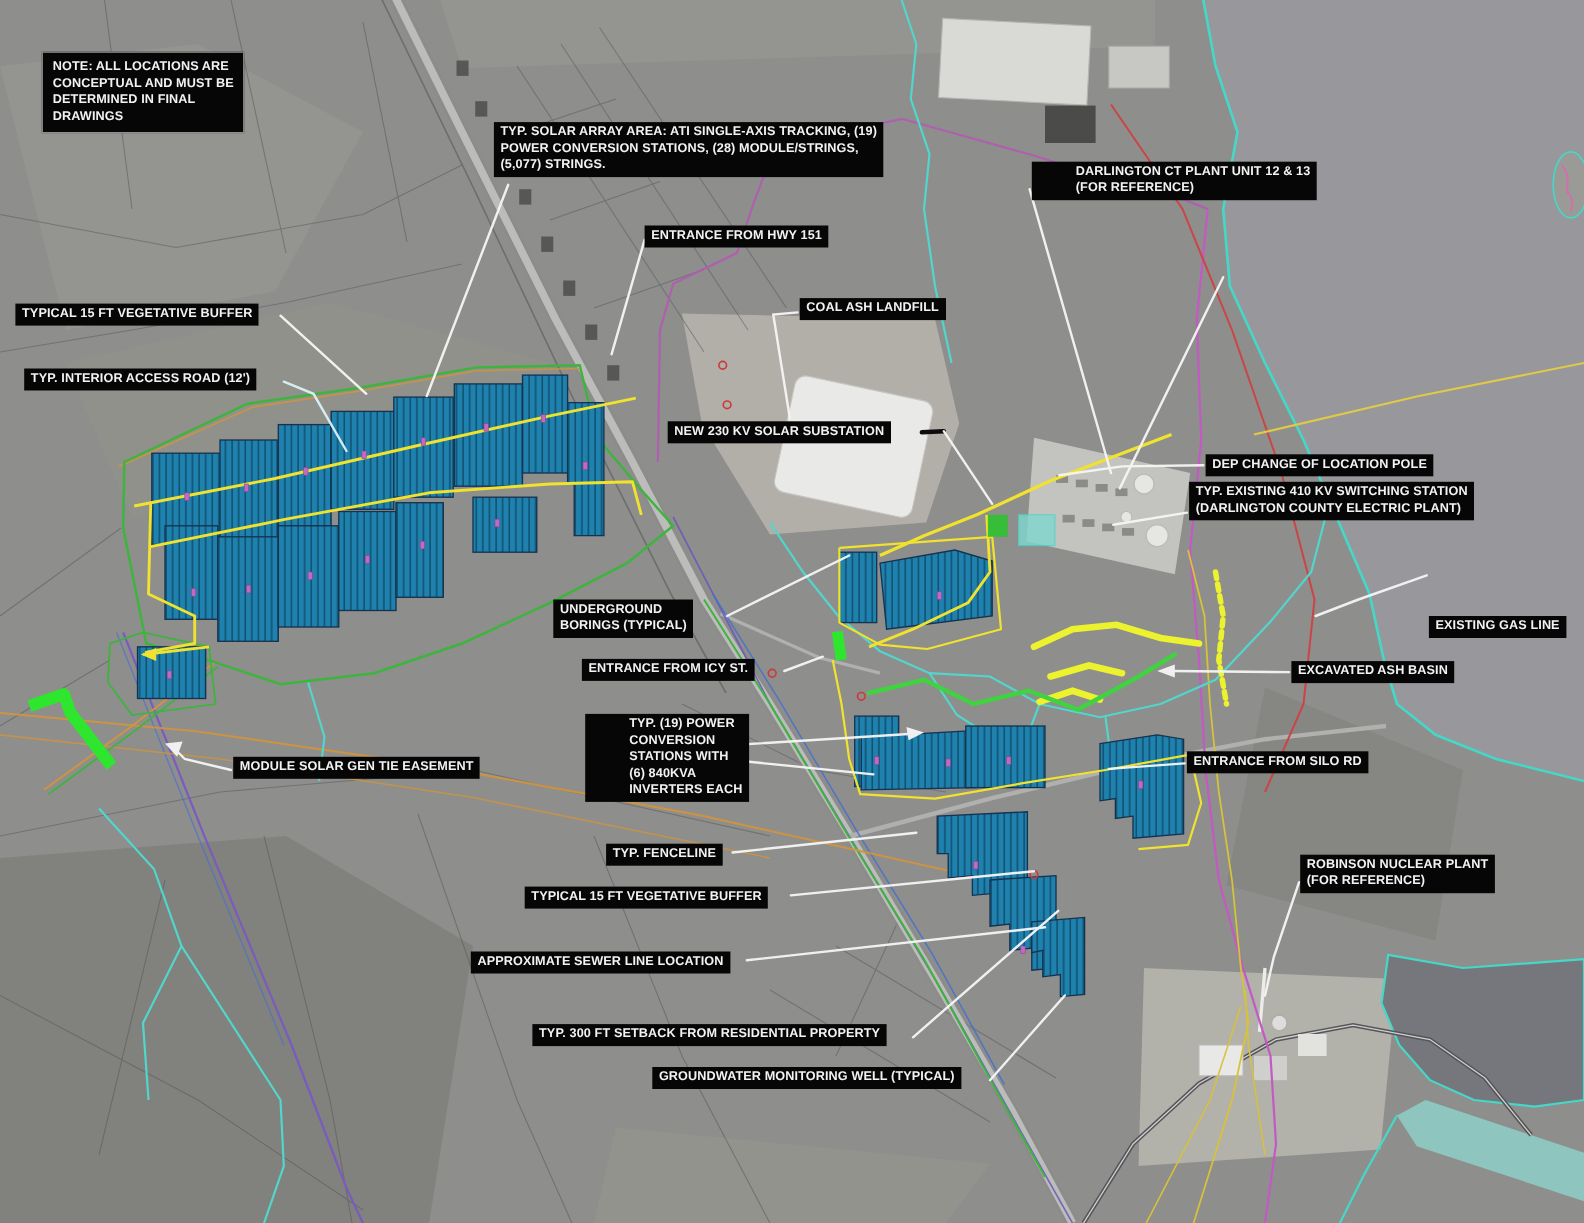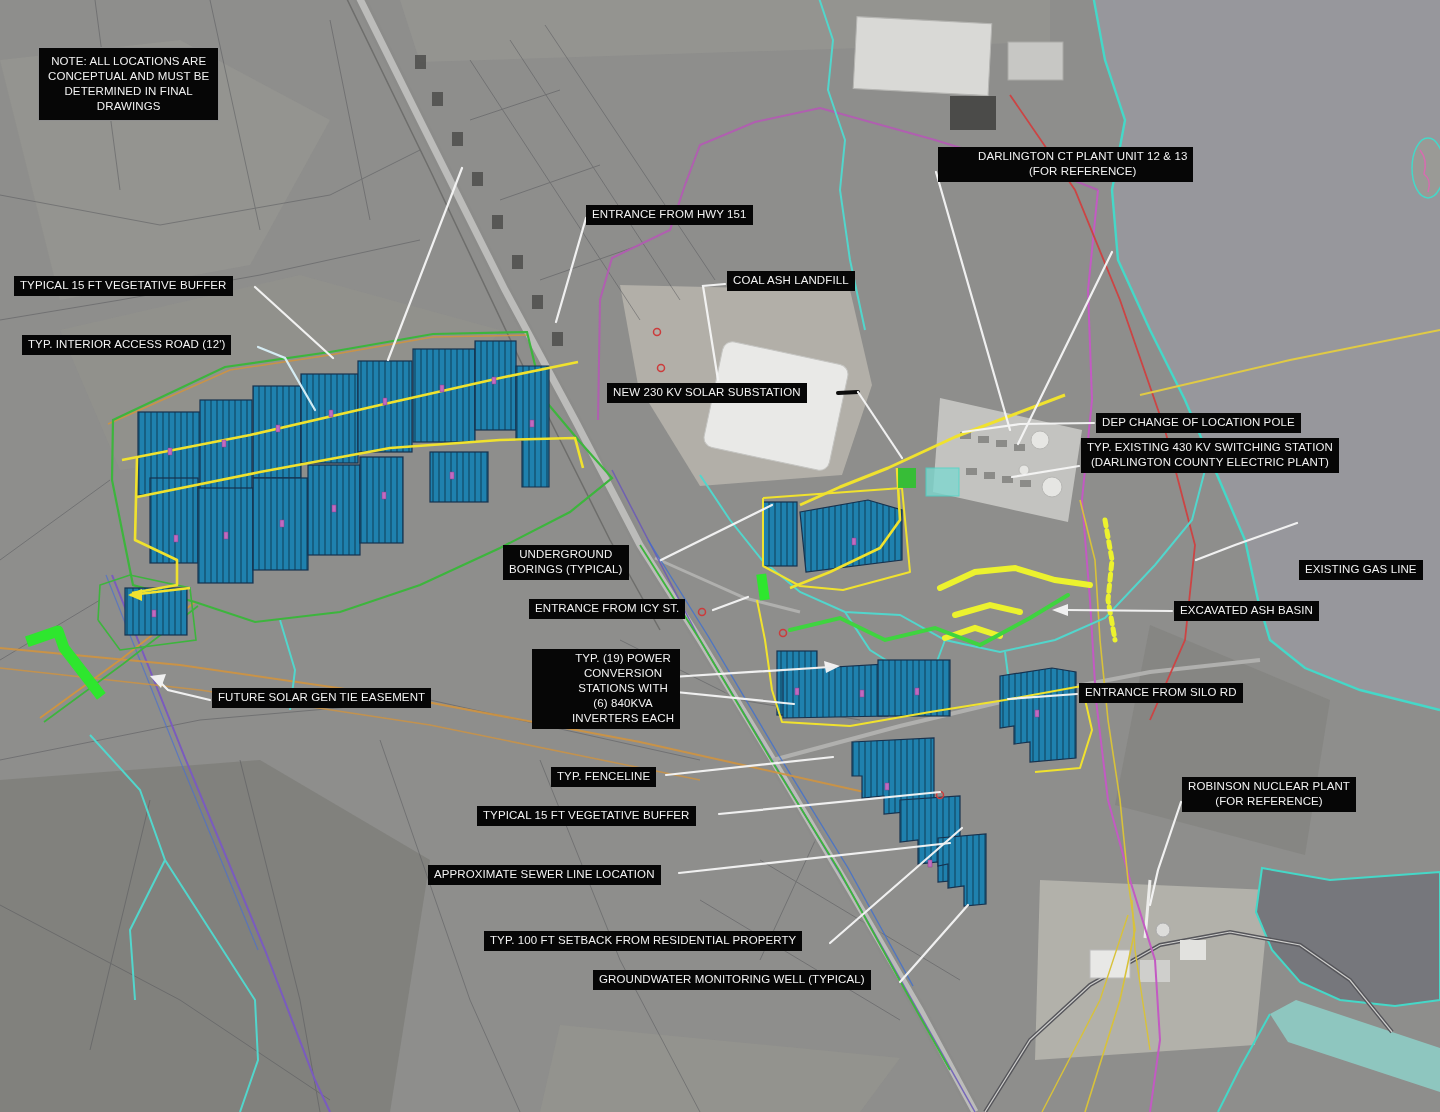--- a/index.html
+++ b/index.html
@@ -6,28 +6,27 @@
   .stage{
     position:relative;width:1440px;height:1112px;overflow:hidden;
     background:#8e8e8c;
     font-family:"Liberation Sans", sans-serif;
   }
   .stage svg{position:absolute;left:0;top:0;}
   .lbl{
     position:absolute;
     background:#060606;
     color:#f2f2f2;
-    font-weight:normal;
+    font-weight:bold;
     font-size:11.5px;
     line-height:1.3;
     padding:2px 6px 3px 6px;
     white-space:pre-line;
     letter-spacing:.1px;
     z-index:5;
-    text-align:center;
   }
   .lbl.note{
     border:1px solid #8f8f8f;
     padding:6px 9px;
     font-size:11.5px;
   }
 </style>
 </head>
 <body>
 
@@ -291,43 +290,46 @@
     <polyline points="1181,802 1158,870 1150,905"></polyline>
     <polyline points="830,943 962,828"></polyline>
     <polyline points="900,982 968,905"></polyline>
   </g>
 </svg>
 
 <div class="lbl note" style="left:38px;top:47px;">NOTE: ALL LOCATIONS ARE
 CONCEPTUAL AND MUST BE
 DETERMINED IN FINAL
 DRAWINGS</div>
+<div class="lbl" style="left:449px;top:111px;">TYP. SOLAR ARRAY AREA: ATI SINGLE-AXIS TRACKING, (19)
+POWER CONVERSION STATIONS, (28) MODULE/STRINGS,
+(5,077) STRINGS.</div>
 <div class="lbl" style="left:586px;top:205px;">ENTRANCE FROM HWY 151</div>
 <div class="lbl" style="left:938px;top:147px;padding-left:40px;">DARLINGTON CT PLANT UNIT 12 &amp; 13
 (FOR REFERENCE)</div>
 <div class="lbl" style="left:727px;top:271px;">COAL ASH LANDFILL</div>
 <div class="lbl" style="left:14px;top:276px;">TYPICAL 15 FT VEGETATIVE BUFFER</div>
 <div class="lbl" style="left:22px;top:335px;">TYP. INTERIOR ACCESS ROAD (12')</div>
 <div class="lbl" style="left:607px;top:383px;">NEW  230 KV SOLAR SUBSTATION</div>
 <div class="lbl" style="left:1096px;top:413px;">DEP CHANGE OF LOCATION POLE</div>
-<div class="lbl" style="left:1081px;top:438px;">TYP. EXISTING 430 KV SWITCHING STATION
+<div class="lbl" style="left:1081px;top:438px;">TYP. EXISTING 410 KV SWITCHING STATION
 (DARLINGTON COUNTY ELECTRIC PLANT)</div>
 <div class="lbl" style="left:1299px;top:512px;margin-top:48px;">EXISTING GAS LINE</div>
 <div class="lbl" style="left:503px;top:545px;">UNDERGROUND
 BORINGS (TYPICAL)</div>
 <div class="lbl" style="left:529px;top:599px;">ENTRANCE FROM ICY ST.</div>
 <div class="lbl" style="left:1174px;top:601px;">EXCAVATED ASH BASIN</div>
 <div class="lbl" style="left:532px;top:649px;padding-left:40px;">TYP. (19)  POWER
 CONVERSION
 STATIONS WITH
 (6) 840KVA
 INVERTERS EACH</div>
 <div class="lbl" style="left:1079px;top:683px;">ENTRANCE FROM SILO RD</div>
-<div class="lbl" style="left:212px;top:688px;">FUTURE  SOLAR GEN TIE EASEMENT</div>
+<div class="lbl" style="left:212px;top:688px;">MODULE  SOLAR GEN TIE EASEMENT</div>
 <div class="lbl" style="left:551px;top:767px;">TYP. FENCELINE</div>
 <div class="lbl" style="left:477px;top:806px;">TYPICAL 15 FT VEGETATIVE BUFFER</div>
 <div class="lbl" style="left:428px;top:865px;">APPROXIMATE SEWER LINE LOCATION</div>
 <div class="lbl" style="left:1182px;top:777px;">ROBINSON NUCLEAR PLANT
 (FOR REFERENCE)</div>
-<div class="lbl" style="left:484px;top:931px;">TYP. 100 FT SETBACK FROM RESIDENTIAL PROPERTY</div>
+<div class="lbl" style="left:484px;top:931px;">TYP. 300 FT SETBACK FROM RESIDENTIAL PROPERTY</div>
 <div class="lbl" style="left:593px;top:970px;">GROUNDWATER MONITORING WELL (TYPICAL)</div>
 
 </div>
 
 </body></html>

